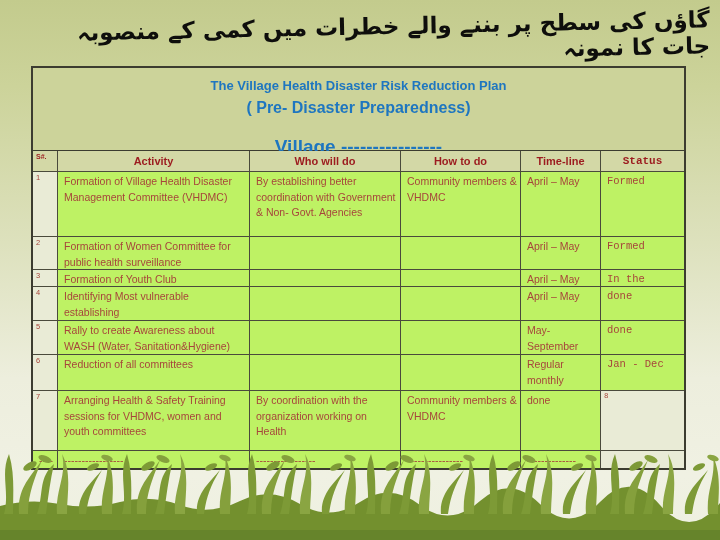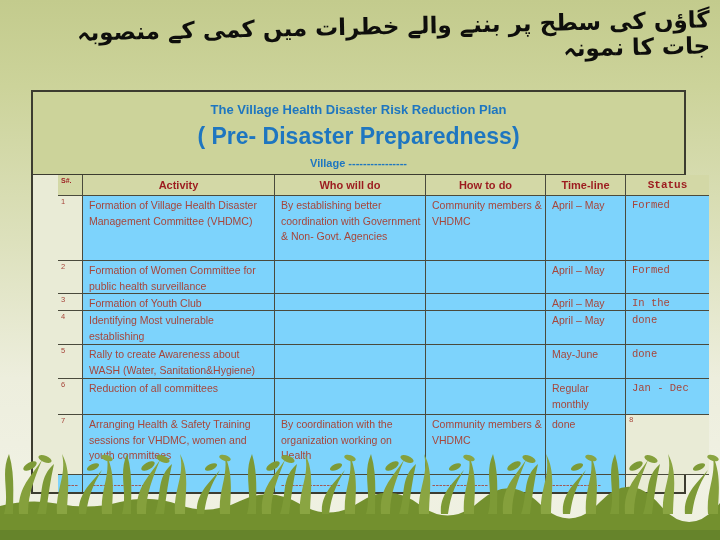--- a/index.html
+++ b/index.html
@@ -10,55 +10,54 @@
   }
   .urdu{
     position:absolute; top:13px; right:10px; width:640px;
     direction:rtl; text-align:right;
     font-family:"DejaVu Sans", sans-serif;
     font-size:23px; font-weight:bold; color:#0e0e0c;
     transform:rotate(-1.2deg);
     letter-spacing:-1px;
   }
   .tablebox{
-    position:absolute; left:31px; top:90px; width:655px;
+    position:absolute; left:31px; top:66px; width:655px;
     border:2px solid #3c3c30; background:#e9ebd6;
     box-sizing:border-box;
   }
   .titlearea{
     height:82px; background:#ccd39a; text-align:center; box-sizing:border-box;
     color:#1e76c0;
   }
   .t1{padding-top:10px; font-size:13px; font-weight:bold;}
-  .t2{padding-top:6px; font-size:23px; font-weight:bold;}
-  .t3{padding-top:7px; font-size:11px; font-weight:bold;}
+  .t2{padding-top:6px; font-size:16px; font-weight:bold;}
+  .t3{padding-top:7px; font-size:19px; font-weight:bold;margin-top:12px;}
   .grid{
     display:grid;
     grid-template-columns:25px 192px 151px 120px 80px 83px;
     grid-template-rows:21px 65px 33px 17px 34px 34px 36px 60px 17px;
     border-top:1px solid #3c3c30;
-    padding-left:25px;
   }
   .grid > div{
     border-right:1px solid #4a4a3c; border-bottom:1px solid #4a4a3c;
     box-sizing:border-box; overflow:hidden;
   }
   .grid > div:nth-child(6n){border-right:none;font-family:Liberation Mono, monospace;}
   .grid > div:nth-child(n+49){border-bottom:none;}
   .hcell{
     background:#d3d8a6; color:#9c1b1f; font-weight:bold; font-size:11px;
     display:flex; align-items:center; justify-content:center;
   }
   .hsn{
     background:#d3d8a6; color:#9c1b1f; font-weight:bold; font-size:7px;
     padding:2px 0 0 3px;
   }
   .c{
     color:#a6463b; font-size:10.5px; line-height:15.5px;
-    padding:2px 3px 0 6px; background:#7dd3fc;
+    padding:2px 3px 0 6px; background:#bef264;
   }
   .sn{
     color:#a6463b; font-size:7.5px; padding:1px 0 0 3px; background:#e9ebd6;
   }
   .grass{position:absolute; left:0; bottom:0; display:block;}
 </style>
 </head>
 <body>
 
 <div class="slide">
@@ -106,21 +105,21 @@
       <div class="c">Identifying Most vulnerable establishing</div>
       <div class="c"></div>
       <div class="c"></div>
       <div class="c">April – May</div>
       <div class="c">done</div>
 
       <div class="sn">5</div>
       <div class="c">Rally to create Awareness about WASH (Water, Sanitation&amp;Hygiene)</div>
       <div class="c"></div>
       <div class="c"></div>
-      <div class="c">May-June</div>
+      <div class="c">May-September</div>
       <div class="c">done</div>
 
       <div class="sn">6</div>
       <div class="c">Reduction of all committees</div>
       <div class="c"></div>
       <div class="c"></div>
       <div class="c">Regular monthly</div>
       <div class="c">Jan - Dec</div>
 
       <div class="sn">7</div>

